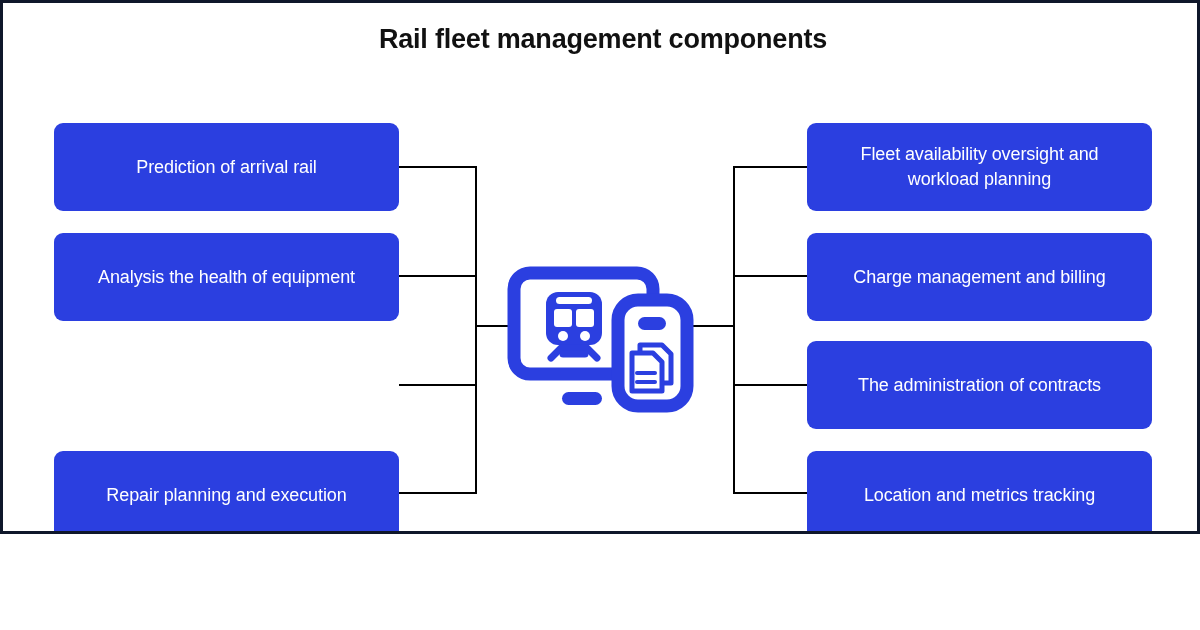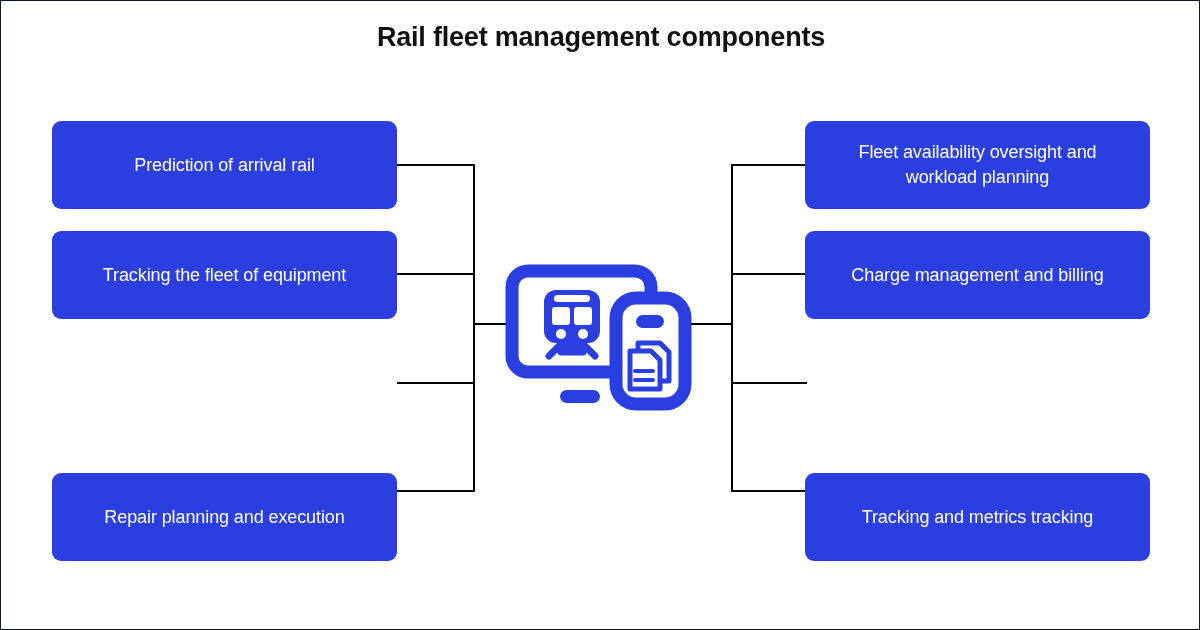--- a/index.html
+++ b/index.html
@@ -10,23 +10,23 @@
   body {
     width: 1200px;
     height: 630px;
     background: #ffffff;
     font-family: "Liberation Sans", sans-serif;
     overflow: hidden;
   }
   #canvas {
     position: relative;
     width: 1200px;
-    height: 630px;
+    height: 534px;
     box-sizing: border-box;
-    border: 1px solid #0f172a;
+    border: 3px solid #0f172a;
     background: #ffffff;
     overflow: hidden;
   }
 
   
   #diagram-title {
     position: absolute;
     left: 0;
     top: 19px;
     width: 1200px;
@@ -59,21 +59,21 @@
     text-align: center;
     letter-spacing: -0.1px;
   }
 
   .col-left  { left: 51px;  }
   .col-right { left: 804px; }
 
   .row-1 { top: 120px; }
   .row-2 { top: 230px; }
   .row-3 { top: 338px; }
-  .row-4 { top: 448px; margin-top: 24px; }
+  .row-4 { top: 448px; }
 
   
   .conn {
     position: absolute;
     background: #000000;
   }
   .conn-h { height: 2px; }
   .conn-v { width: 2px; }
 
   
@@ -119,34 +119,37 @@
   <div class="conn conn-h rt-stub-1"></div>
   <div class="conn conn-h rt-stub-2"></div>
   <div class="conn conn-h rt-stub-3"></div>
   <div class="conn conn-h rt-stub-4"></div>
   <div class="conn conn-h rt-spine"></div>
 
   <div class="node-box col-left row-1">
     <span class="node-label">Prediction of arrival rail</span>
   </div>
   <div class="node-box col-left row-2">
-    <span class="node-label">Tracking the fleet of equipment</span>
+    <span class="node-label">Analysis the health of equipment</span>
   </div>
   <div class="node-box col-left row-4">
     <span class="node-label">Repair planning and execution</span>
   </div>
 
   <div class="node-box col-right row-2">
     <span class="node-label">Charge management and billing</span>
   </div>
   <div class="node-box col-right row-1">
     <span class="node-label">Fleet availability oversight and workload planning</span>
   </div>
+  <div class="node-box col-right row-3">
+    <span class="node-label">The administration of contracts</span>
+  </div>
   <div class="node-box col-right row-4">
-    <span class="node-label">Tracking and metrics tracking</span>
+    <span class="node-label">Location and metrics tracking</span>
   </div>
 
   <div id="center-icon">
     <svg width="192" height="148" viewBox="0 0 192 148" fill="none" xmlns="http://www.w3.org/2000/svg">
 
       <rect x="7" y="7" width="139" height="101" rx="16" ry="16" fill="#ffffff" stroke="#2b3fe0" stroke-width="13"></rect>
 
       <rect x="55" y="126" width="40" height="13" rx="6.5" ry="6.5" fill="#2b3fe0"></rect>
 
       <rect x="39" y="26" width="56" height="53" rx="12" ry="12" fill="#2b3fe0"></rect>

